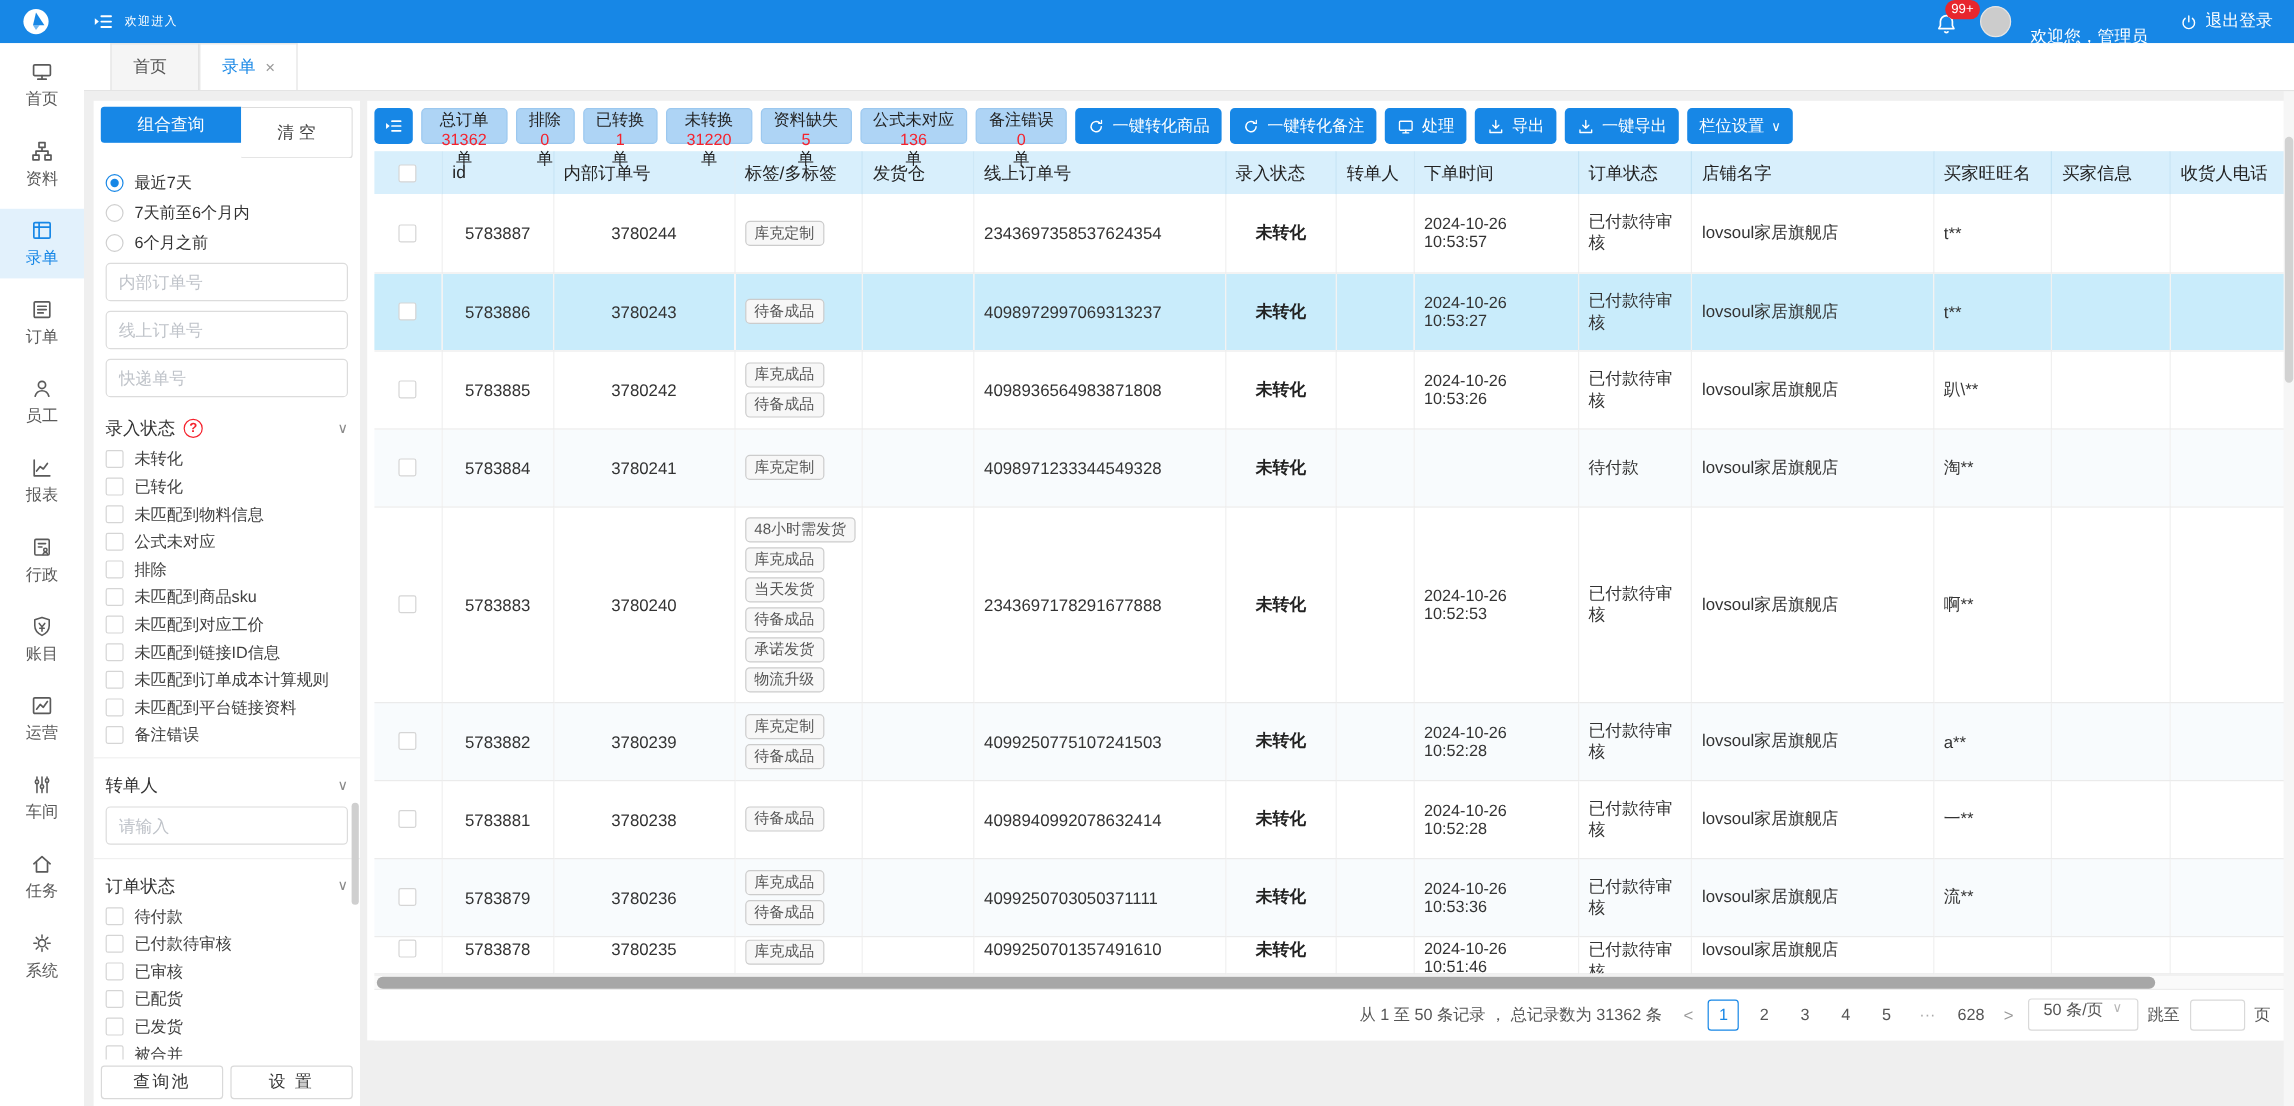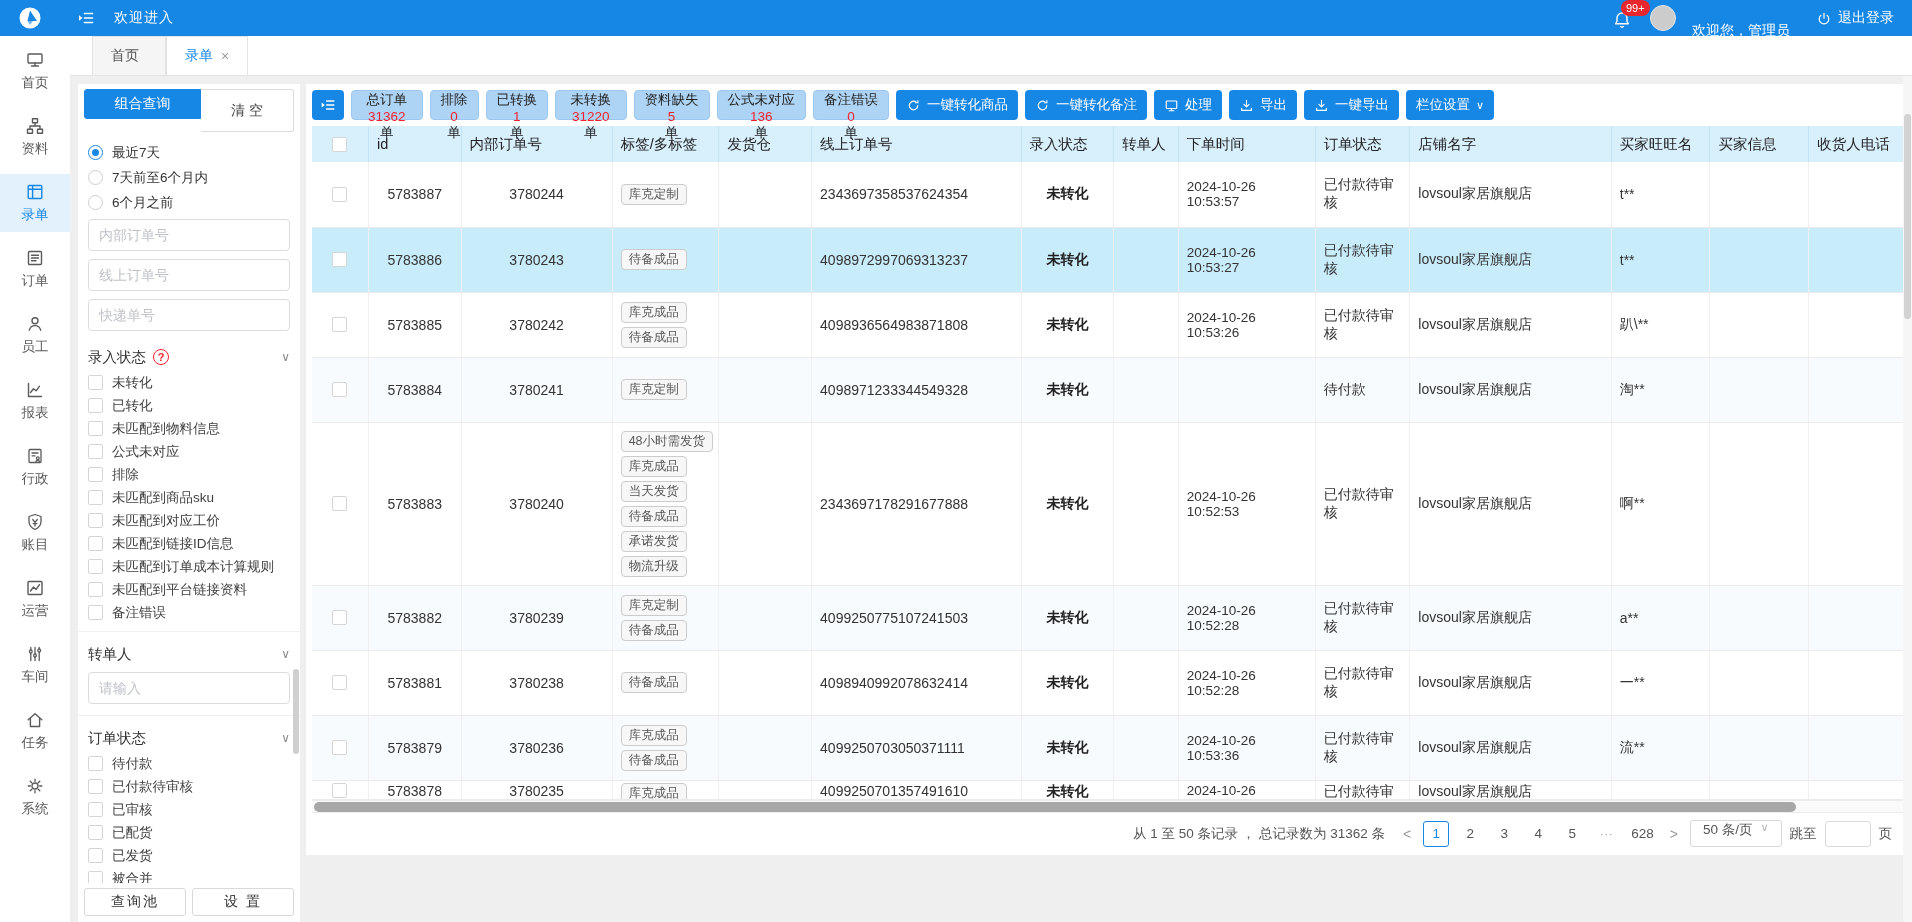--- a/index.html
+++ b/index.html
@@ -1,20 +1,20 @@
 <!DOCTYPE html>
 <html><head>
 <meta charset="utf-8">
 <style>
   * { margin:0; padding:0; box-sizing:border-box; }
   html,body { width:1912px; height:922px; overflow:hidden; font-family:"Liberation Sans","DejaVu Sans",sans-serif; color:#333; background:#efefef; }
   .topbar { height:36px; background:#1787e6; display:flex; align-items:center; padding:0 18px; color:#fff; }
   .topbar .logo { width:24px; height:24px; }
   .topbar .indent { width:20px; height:20px; margin-left:34px; cursor:pointer; }
-  .topbar .title { font-size:14px; margin-left:18px; letter-spacing:1px; }
+  .topbar .title { font-size:10px; margin-left:8px; letter-spacing:1px; }
   .topbar .spacer { flex:1; }
   .tb-right { display:flex; align-items:center; gap:16px; }
   .bell-wrap { position:relative; width:22px; height:22px; cursor:pointer; }
   .bell-wrap svg { width:20px; height:20px; margin-top:3px; }
   .notif-badge { position:absolute; top:-7px; left:9px; background:#e8262d; color:#fff; font-size:11px; line-height:16px; padding:0 5px; border-radius:9px; white-space:nowrap; }
   .avatar { width:26px; height:26px; border-radius:50%; background:#ccc; border:1px solid #e5e5e5; cursor:pointer; }
   .greeting { font-size:14px;margin-top:26px; }
   .logout { display:flex; align-items:flex-end; gap:6px; font-size:14px; cursor:pointer; margin-left:10px; }
   .logout svg { width:16px; height:16px; }
 
@@ -69,21 +69,21 @@
 
   table { border-collapse:collapse; table-layout:fixed; width:100%; }
   th { background:#d8effc; height:36px; font-size:14.5px; font-weight:500; color:#222; border-right:1px solid #c3e3f5; padding:0 8px; text-align:left; white-space:nowrap; overflow:hidden; }
   th.c { text-align:center; }
   td { border-bottom:1px solid #ebebeb; border-right:1px solid #f0f0f0; padding:8px 8px; font-size:14px; color:#333; vertical-align:middle; overflow:hidden; }
   td.c { text-align:center; }
   tbody tr { height:65px; }
   tbody tr:nth-child(even) td { background:#f8fbfd; }
   tbody tr.selected td { background:#c9ecfb; }
   tbody tr.clipped { height:18px; }
-  tbody tr.clipped .cell { height:16px; overflow:hidden; }
+  tbody tr.clipped .cell { height:28px; overflow:hidden; }
   tbody tr.clipped td { padding-top:2px; padding-bottom:0; vertical-align:top; }
   .chk-hd { margin:0 auto; display:block; }
   .tags { display:flex; flex-direction:column; align-items:flex-start; gap:4px; }
   .tag-chip { border:1px solid #ccc; background:#f7f7f7; color:#555; border-radius:4px; font-size:12.5px; line-height:15px; padding:2px 7px; white-space:nowrap; }
   .status-strong { font-weight:bold; color:#222; }
   .time-cell { font-size:13.5px; }
 
   .hscroll { height:13px; background:#fafafa; border:1px solid #ececec; border-left:none; border-right:none; position:relative; }
   .hthumb { position:absolute; left:2px; top:1px; height:10px; width:93%; background:#a7a7a7; border-radius:5px; cursor:grab; }
   .pagination { height:42px; background:#fff; display:flex; align-items:center; justify-content:flex-end; gap:8px; padding-right:14px; font-size:13.5px; color:#555; }

